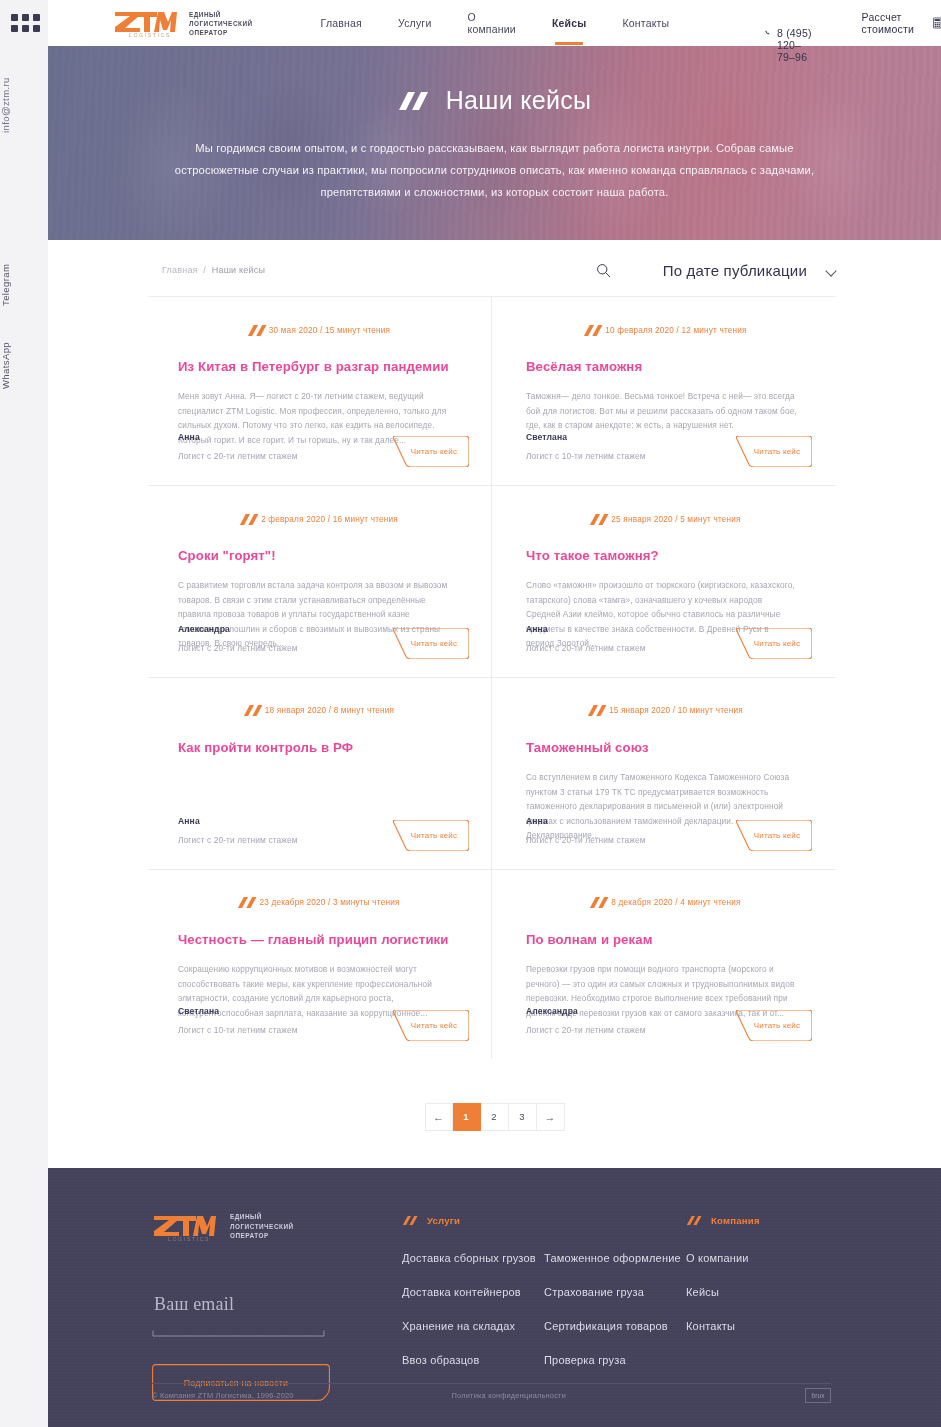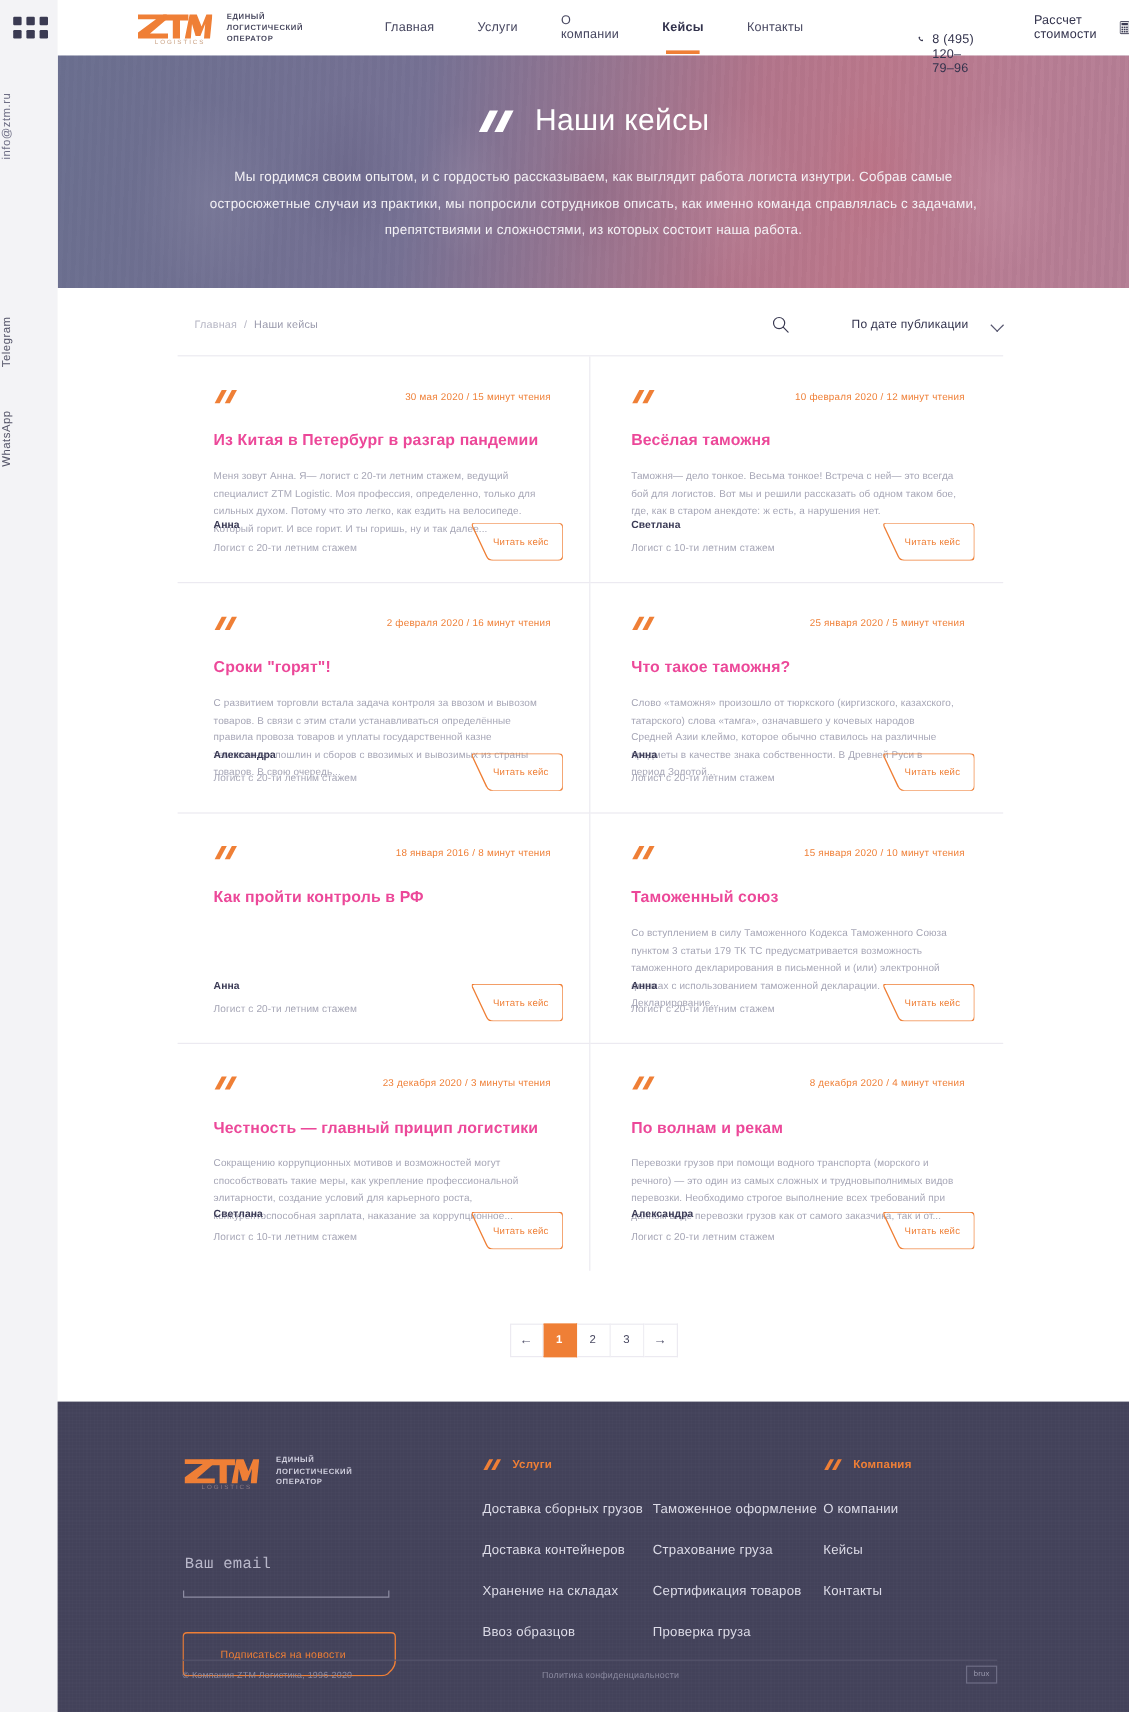--- a/index.html
+++ b/index.html
@@ -102,39 +102,39 @@
   .toolbar {
     position: relative; height: 52px; margin: 0 105px 0 114px;
     display: flex; align-items: center;
   }
   .breadcrumb { font-size: 9px; color: #b6b6c4; letter-spacing: .2px; }
   .breadcrumb .crumb-sep { margin: 0 3px; }
   .breadcrumb .crumb-cur { color: #9a9aac; }
   .toolbar-right { margin-left: auto; display: flex; align-items: center; gap: 52px; }
   .search-icon-btn { cursor: pointer; display: flex; }
   .sort-select { display: flex; align-items: center; gap: 20px; cursor: pointer; }
-  .sort-label { font-size: 10px; color: #33334d; letter-spacing: .2px; }
+  .sort-label { font-size: 15px; color: #33334d; letter-spacing: .2px; }
   .chev { width: 9px; height: 9px; position: relative; }
   .chev::after {
     content:""; position:absolute; left:0; top:1px; width:7px; height:7px;
     border-right: 1.3px solid #55556e; border-bottom: 1.3px solid #55556e;
     transform: rotate(45deg);
   }
 
   
   .cards-wrap { margin: 0 105px 0 100px; border-top: 1px solid #eceaf1; }
   .cards-grid { display: grid; grid-template-columns: 1fr 1fr; }
   .case-card {
     position: relative; padding: 24px 32px 26px 30px;
     border-bottom: 1px solid #eceaf1; border-right: 1px solid #eceaf1;
     min-height: 189px;
   }
   .case-card:nth-child(2n) { border-right: none; padding-left: 34px; }
   .cards-grid .case-card:nth-last-child(-n+2) { border-bottom: none; }
-  .card-top { display: flex; align-items: center; justify-content: space-between; height: 18px; }
+  .card-top { display: flex; align-items: center; justify-content: center; height: 18px; }
   .card-meta { font-size: 8.2px; color: #ef7f36; letter-spacing: .2px; }
   .card-title {
     margin-top: 19px; font-size: 13.2px; font-weight: 700; color: #ec4899;
     letter-spacing: .1px; line-height: 17px;
   }
   .card-excerpt {
     margin-top: 14px; font-size: 8.3px; line-height: 14.6px;
     color: #a6a6b6; letter-spacing: .1px; max-width: 272px;
   }
   .card-foot { position: absolute; left: 30px; bottom: 24px; }
@@ -179,22 +179,22 @@
   .f-logo-row { display: flex; align-items: flex-start; }
   .f-logo-tag {
     margin-left: 14px; font-size: 6.4px; line-height: 9.5px; color: #cfcedd;
     letter-spacing: .5px; text-transform: uppercase; font-weight: 600;
   }
   .f-email-field {
     margin-top: 52px; width: 178px; position: relative;
   }
   .f-email-input {
     width: 178px; background: transparent; border: none; outline: none;
-    font-family: Liberation Mono, monospace;
-    font-size: 13px; color: #b9b8ca; letter-spacing: .2px; padding: 0 0 9px 2px;
+    font-family: Liberation Serif, serif;
+    font-size: 18px; color: #b9b8ca; letter-spacing: .2px; padding: 0 0 9px 2px;
   }
   .f-email-input::placeholder { color: #b9b8ca; }
   .f-email-underline { position: relative; height: 8px; width: 178px; }
   .f-sub-btn { margin-top: 22px; position: relative; width: 178px; height: 37px; cursor: pointer; }
   .f-sub-btn .btn-text {
     position: absolute; inset: 0; display: flex; align-items: center; justify-content: center;
     font-size: 8.8px; color: #ef7f36; letter-spacing: .2px; padding-right: 10px;
   }
   .f-col { width: 142px; }
   .f-col.f-col-services { margin-left: 0; }
@@ -423,21 +423,21 @@
           </div>
         </div>
 
         <div class="case-card">
           <div class="card-top">
             <svg width="22" height="13" viewBox="0 0 26 15">
               <path d="M8 1 L13 1 L6 14 L1 14 Z" fill="#ef7f36"></path>
               <path d="M18 1 L23 1 L16 14 L11 14 Z" fill="#ef7f36"></path>
             </svg>
             <div class="card-meta">
-              <span>18 января 2016</span> / <span>8 минут чтения</span>
+              <span>18 января 2020</span> / <span>8 минут чтения</span>
             </div>
           </div>
           <div class="card-title">Как пройти контроль в РФ</div>
           <div class="card-foot">
             <div class="author-name">Анна</div>
             <div class="author-role">Логист с 20-ти летним стажем</div>
           </div>
           <div class="read-btn">
             <svg class="btn-shape" viewBox="0 0 76 31" preserveAspectRatio="none">
               <path d="M4 0 L72 0 Q76 0 76 4 L76 27 Q76 31 72 31 L18 31 Q14 31 12.5 27.5 L0.7 2.5 Q-0.3 0 2.5 0 Z" fill="none" stroke="#ef7f36" stroke-width="1.1"></path>

